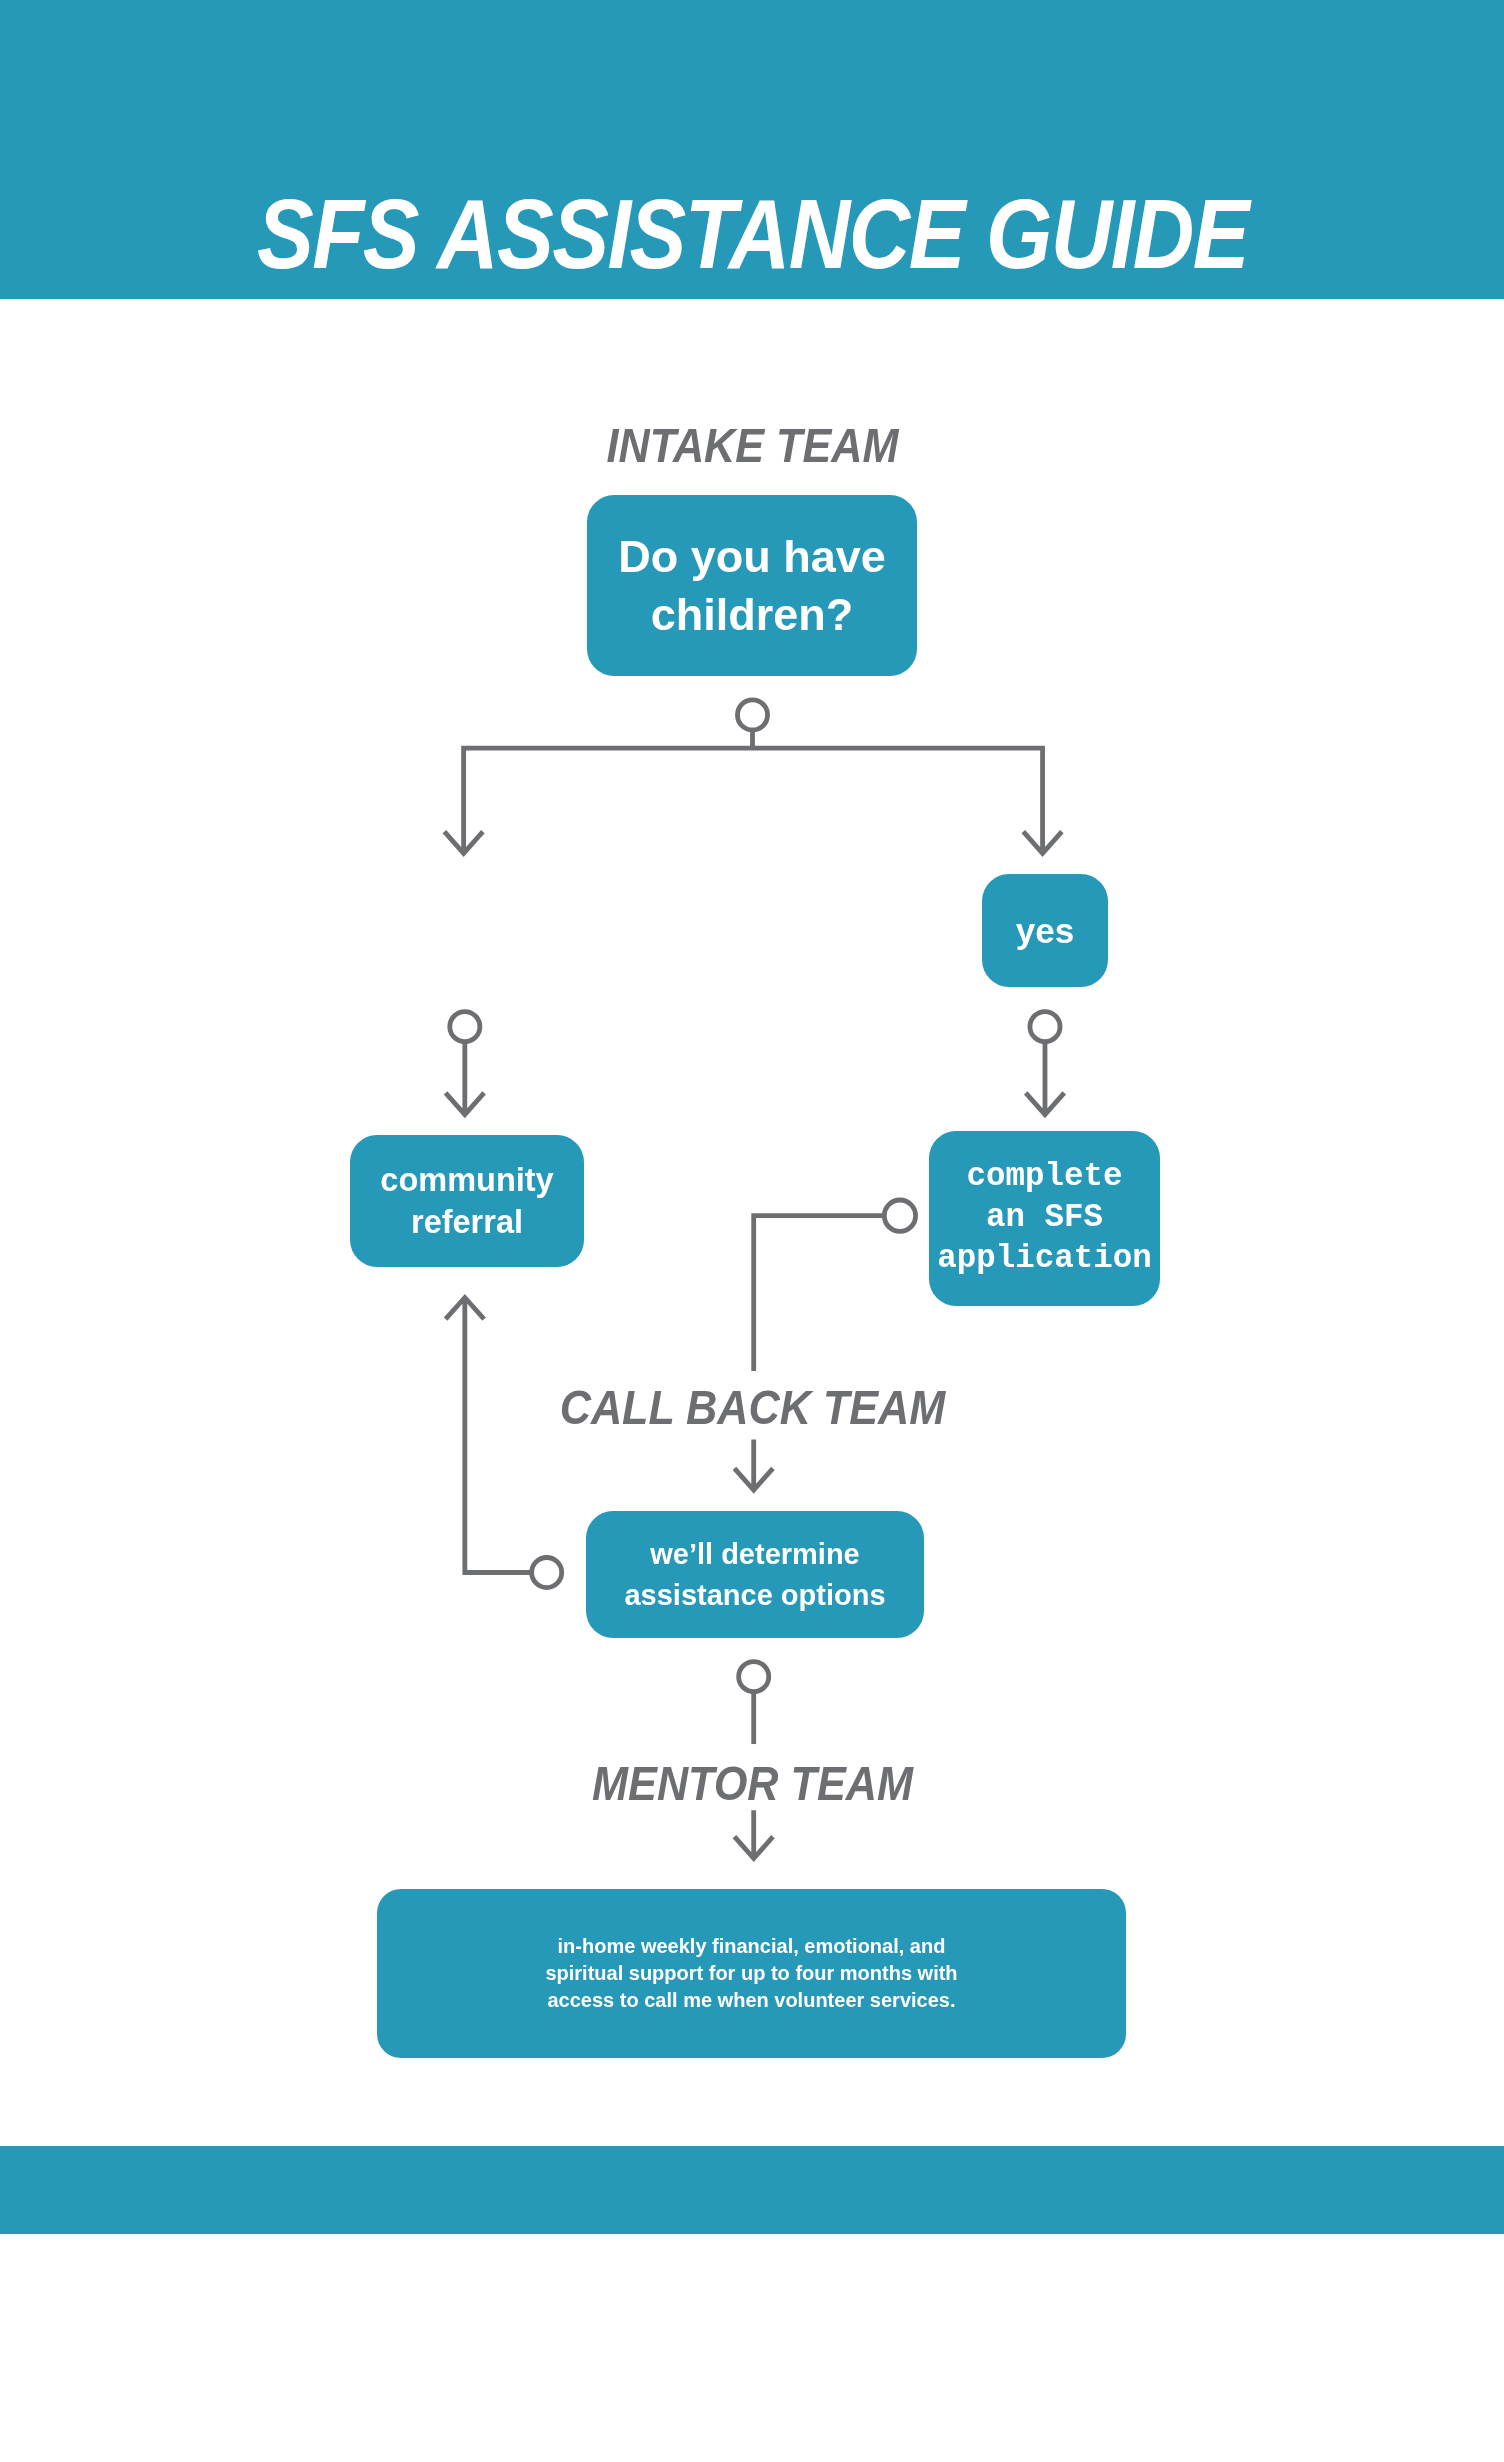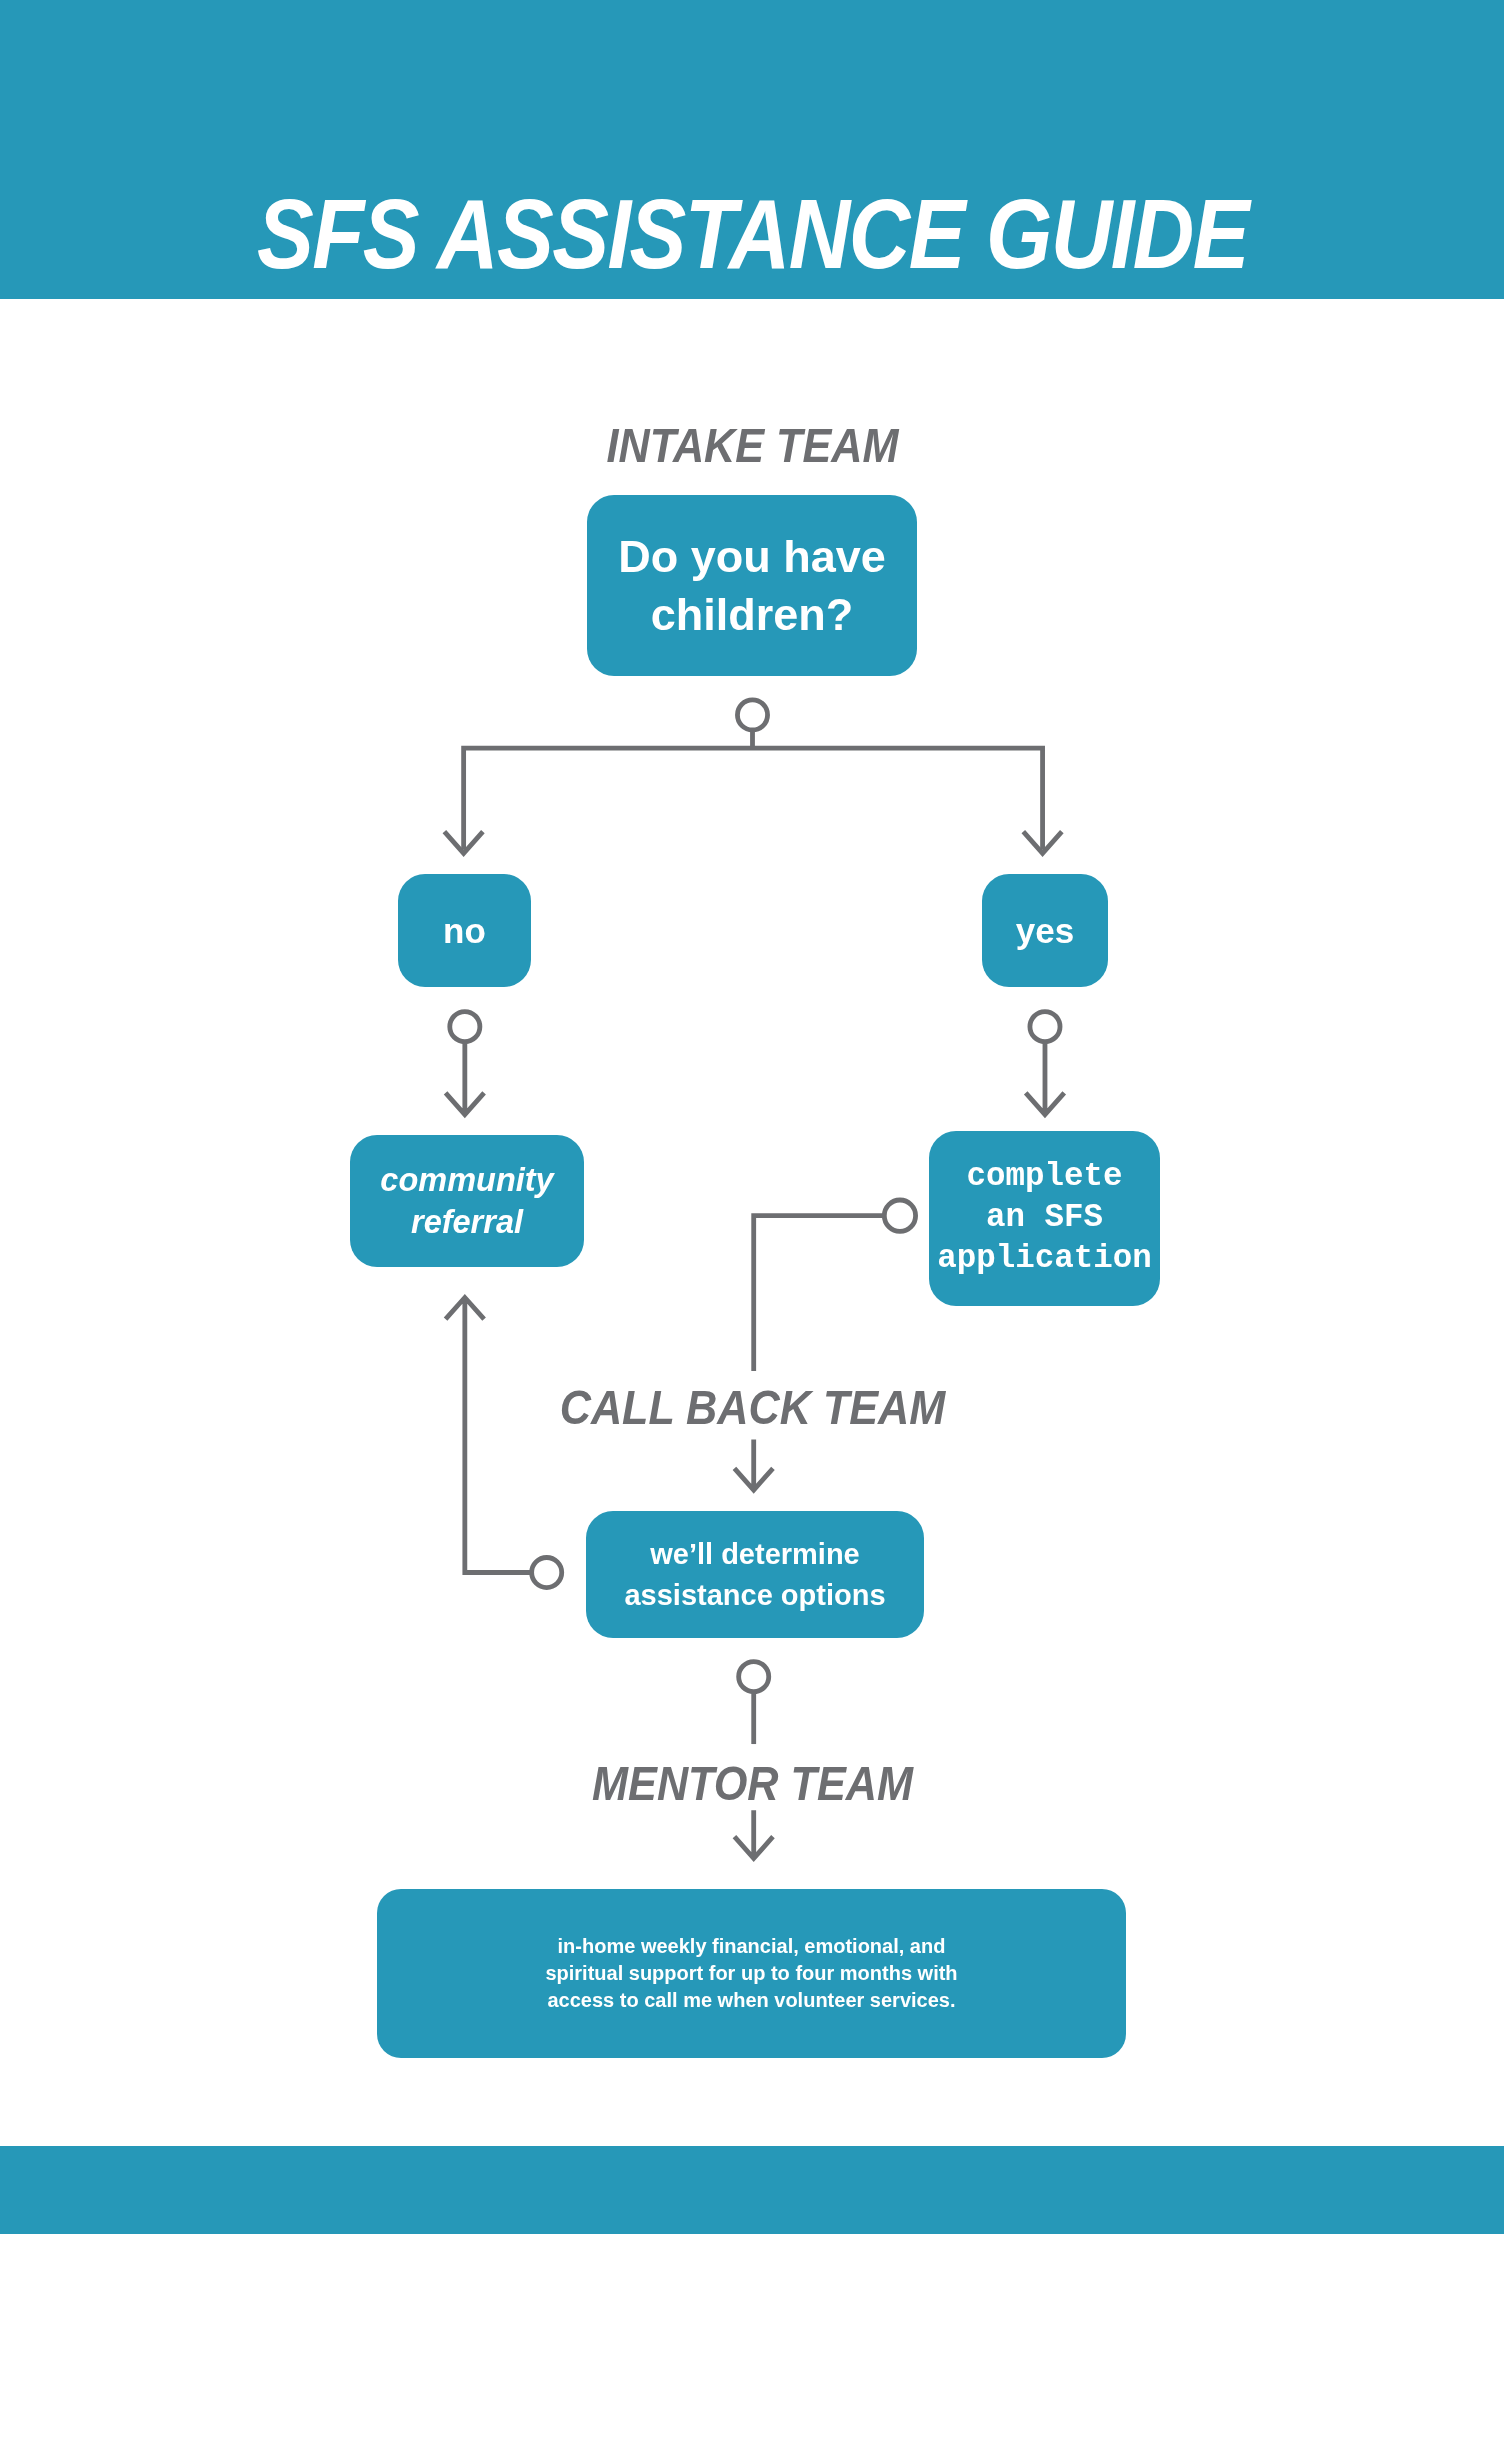--- a/index.html
+++ b/index.html
@@ -34,21 +34,21 @@
 
   .node{
     position:absolute;background:var(--teal);color:#fff;font-weight:bold;
     border-radius:27px;display:flex;flex-direction:column;
     align-items:center;justify-content:center;
   }
   .node span{display:block;}
   .node.question{left:587px;top:495px;width:330px;height:181px;font-size:45px;line-height:1.27;}
   .node.no{left:398px;top:874px;width:133px;height:113px;font-size:35px;}
   .node.yes{left:982px;top:874px;width:126px;height:113px;font-size:35px;}
-  .node.community{left:350px;top:1135px;width:234px;height:132px;font-size:32.5px;line-height:1.3;font-style:italic;}
+  .node.community{left:350px;top:1135px;width:234px;height:132px;font-size:32.5px;line-height:1.3;}
   .node.application{left:929px;top:1131px;width:231px;height:175px;font-size:32.5px;line-height:1.26;font-family:Liberation Mono, monospace;}
   .node.determine{left:586px;top:1511px;width:338px;height:127px;font-size:29px;line-height:1.4;}
   .node.support{left:377px;top:1889px;width:749px;height:169px;font-size:20px;line-height:1.35;border-radius:24px;}
 </style>
 </head>
 <body>
 
 <div class="canvas">
 
   <div class="band top">
@@ -102,23 +102,20 @@
 
   <div class="team-label intake">INTAKE TEAM</div>
   <div class="team-label callback">CALL BACK TEAM</div>
   <div class="team-label mentor">MENTOR TEAM</div>
 
   <div class="node question">
     <span>Do you have</span>
     <span>children?</span>
   </div>
 
-  <div class="node no">
-    <span>no</span>
-  </div>
 
   <div class="node yes">
     <span>yes</span>
   </div>
 
   <div class="node community">
     <span>community</span>
     <span>referral</span>
   </div>
 

